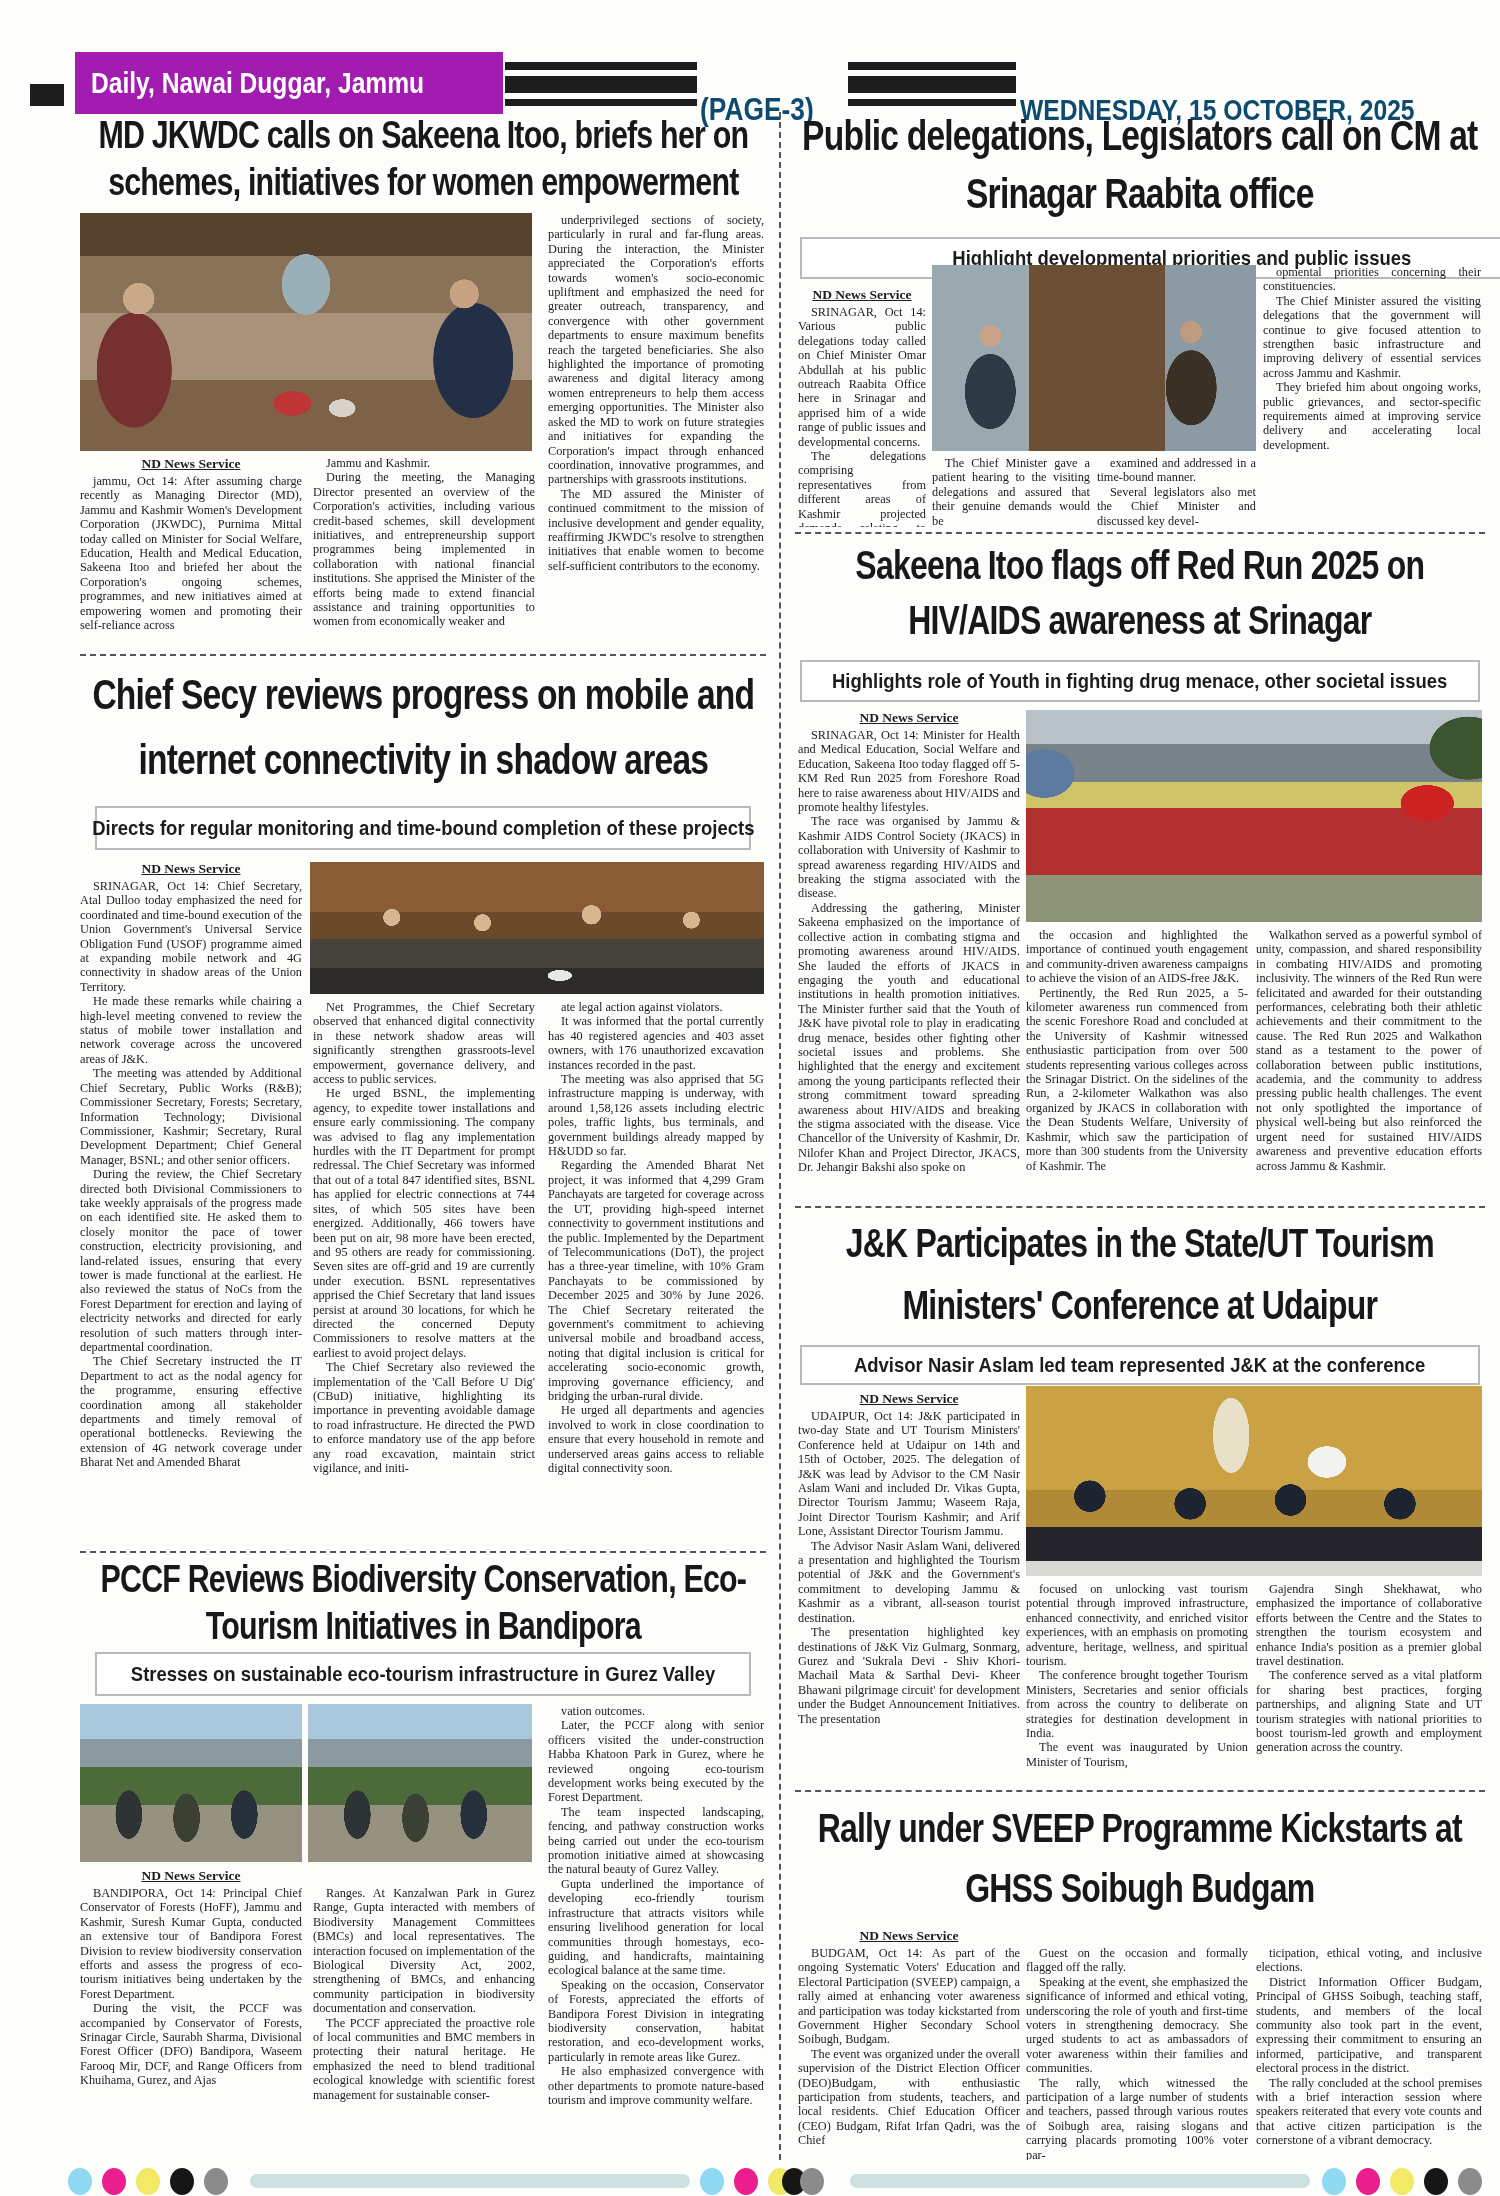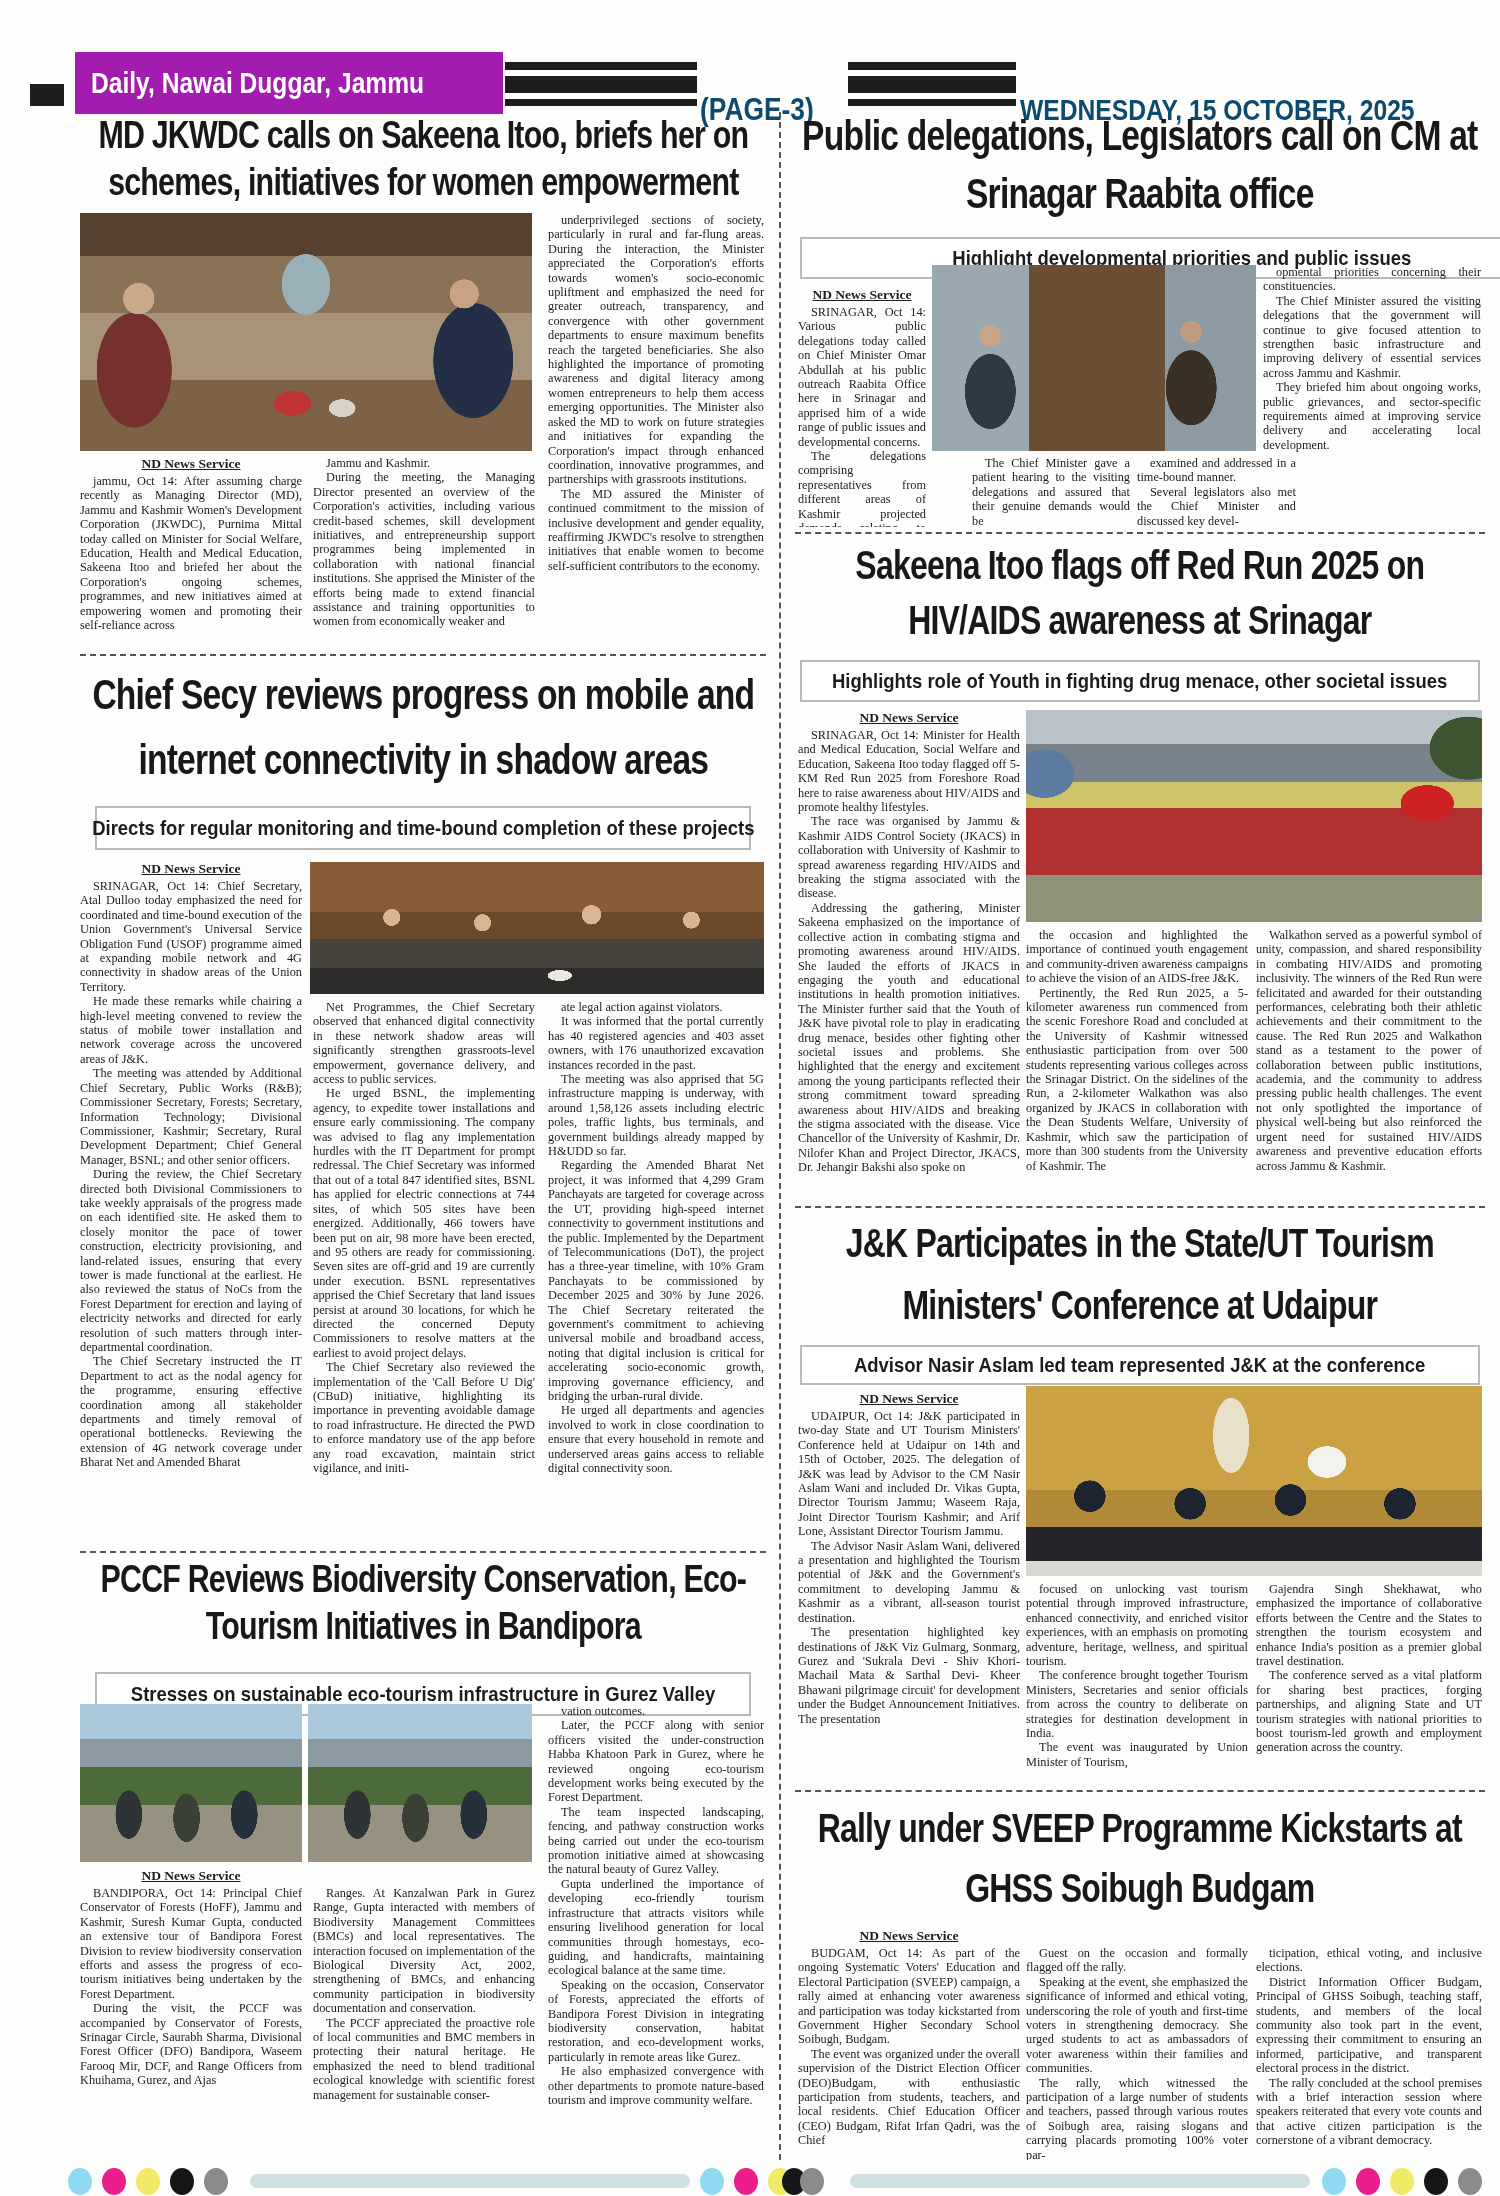--- a/index.html
+++ b/index.html
@@ -16,21 +16,21 @@
   
   .hl{position:absolute;text-align:center;color:#181818;}
   .hl span{display:inline-block;width:124%;margin-left:-12%;transform:scaleX(.8);transform-origin:50% 0;
     font-family:"Liberation Sans",sans-serif;font-weight:800;letter-spacing:-1px;}
   .sub{position:absolute;border:2px solid #b9b9b9;background:#fff;text-align:center;box-sizing:border-box;
     display:flex;align-items:center;justify-content:center;}
   .sub span{font-family:"Liberation Sans",sans-serif;font-weight:700;font-size:21px;display:inline-block;transform:scaleX(.88);white-space:nowrap;}
   .byline{position:absolute;text-align:center;font-weight:bold;font-size:13.5px;text-decoration:underline;font-family:"Liberation Serif",serif;}
   .col{position:absolute;font-size:12.3px;line-height:14.4px;text-align:justify;overflow:hidden;}
   .col p{margin:0;text-indent:13px;}
-  .cap{font-size:12.3px;line-height:14.4px;margin-left:40px;}
+  .cap{font-size:12.3px;line-height:14.4px;}
   
   .hdash{position:absolute;border-top:2px dashed #555;height:0;}
   .vdash{position:absolute;border-left:2px dashed #555;width:0;}
   
   .photo{position:absolute;background:#9a9a9a;}
   .ph1{background:
     radial-gradient(26px 26px at 13% 36%,#caa88a 0 60%,transparent 61%),
     radial-gradient(62px 95px at 12% 66%,#76302f 0 60%,transparent 61%),
     radial-gradient(24px 24px at 85% 34%,#c9a183 0 60%,transparent 61%),
     radial-gradient(66px 95px at 87% 62%,#232f47 0 60%,transparent 61%),
@@ -142,21 +142,21 @@
     <p>It was informed that the portal currently has 40 registered agencies and 403 asset owners, with 176 unauthorized excavation instances recorded in the past.</p>
     <p>The meeting was also apprised that 5G infrastructure mapping is underway, with around 1,58,126 assets including electric poles, traffic lights, bus terminals, and government buildings already mapped by H&amp;UDD so far.</p>
     <p>Regarding the Amended Bharat Net project, it was informed that 4,299 Gram Panchayats are targeted for coverage across the UT, providing high-speed internet connectivity to government institutions and the public. Implemented by the Department of Telecommunications (DoT), the project has a three-year timeline, with 10% Gram Panchayats to be commissioned by December 2025 and 30% by June 2026. The Chief Secretary reiterated the government's commitment to achieving universal mobile and broadband access, noting that digital inclusion is critical for accelerating socio-economic growth, improving governance efficiency, and bridging the urban-rural divide.</p>
     <p>He urged all departments and agencies involved to work in close coordination to ensure that every household in remote and underserved areas gains access to reliable digital connectivity soon.</p>
   </div>
 <div class="hdash" style="left:80px;top:1551px;width:686px;"></div>
 
 <div class="hl" style="left:80px;top:1556px;width:686px;font-size:38px;line-height:47px;">
   <span>PCCF Reviews Biodiversity Conservation, Eco-Tourism Initiatives in Bandipora</span>
 </div>
-<div class="sub" style="left:95px;top:1652px;width:656px;height:44px;margin-top:20px;">
+<div class="sub" style="left:95px;top:1652px;width:656px;height:44px;">
   <span>Stresses on sustainable eco-tourism infrastructure in Gurez Valley</span>
 </div>
 <div class="photo ph6" style="left:80px;top:1704px;width:222px;height:158px;"></div>
 <div class="photo ph6" style="left:308px;top:1704px;width:224px;height:158px;"></div>
 <div class="col" style="left:548px;top:1704px;width:216px;height:446px;">
     <p>vation outcomes.</p>
     <p>Later, the PCCF along with senior officers visited the under-construction Habba Khatoon Park in Gurez, where he reviewed ongoing eco-tourism development works being executed by the Forest Department.</p>
     <p>The team inspected landscaping, fencing, and pathway construction works being carried out under the eco-tourism promotion initiative aimed at showcasing the natural beauty of Gurez Valley.</p>
     <p>Gupta underlined the importance of developing eco-friendly tourism infrastructure that attracts visitors while ensuring livelihood generation for local communities through homestays, eco-guiding, and handicrafts, maintaining ecological balance at the same time.</p>
     <p>Speaking on the occasion, Conservator of Forests, appreciated the efforts of Bandipora Forest Division in integrating biodiversity conservation, habitat restoration, and eco-development works, particularly in remote areas like Gurez.</p>

